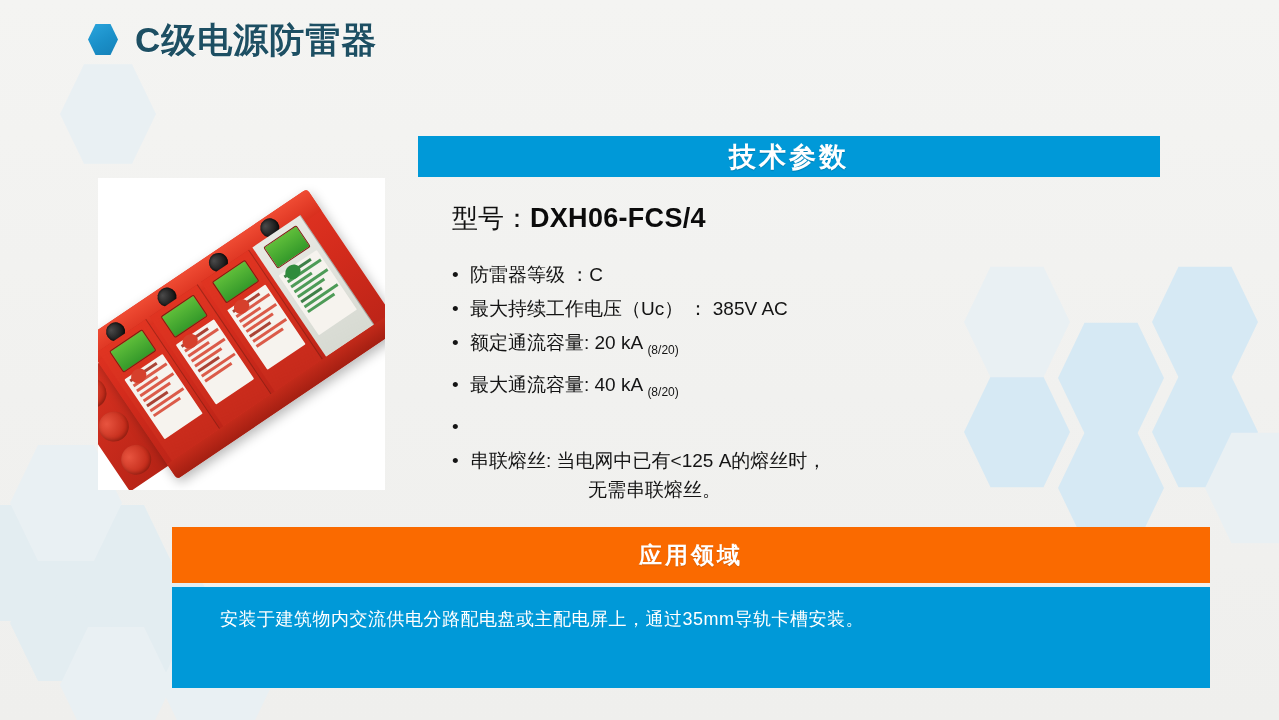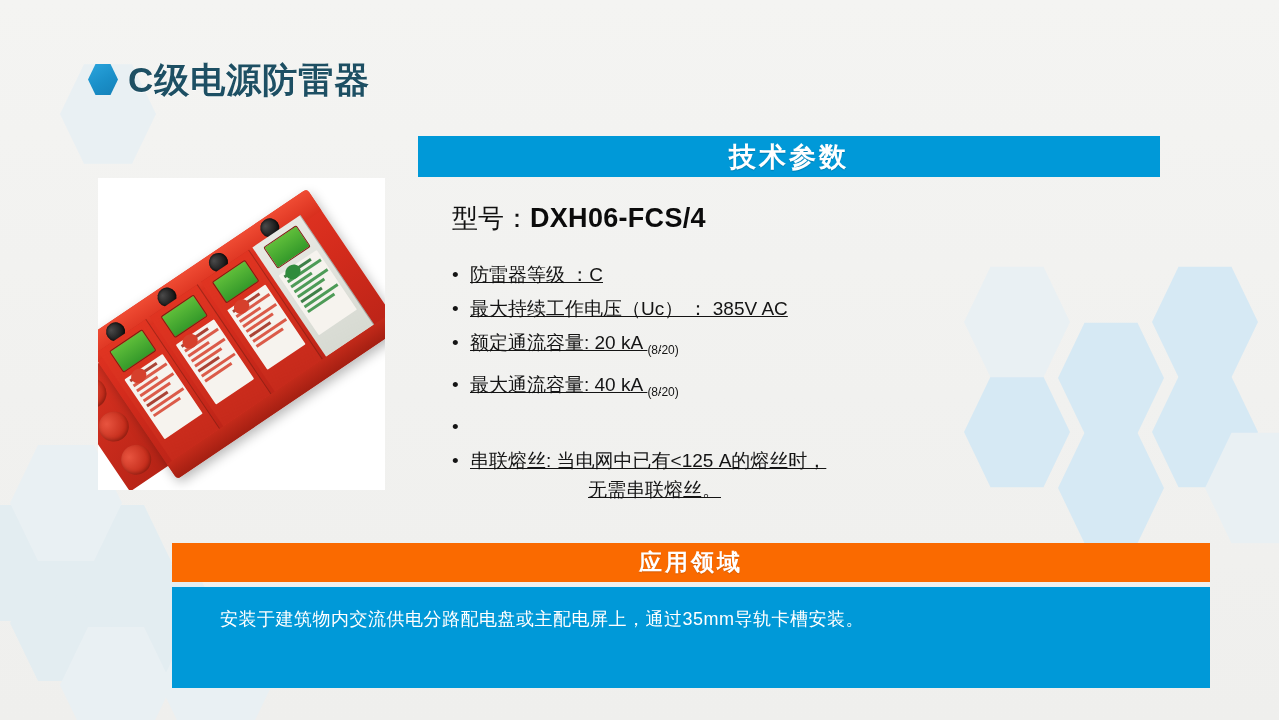--- a/index.html
+++ b/index.html
@@ -42,23 +42,22 @@
   .hex.faint2 { background: #e9f0f3; }
   .hex.soft   { background: #d6e9f4; }
 
   
   #title-row {
     position: absolute;
     left: 88px;
     top: 22px;
     display: flex;
     align-items: center;
-    gap: 10px;
-    z-index: 5;
-    margin-top: 40px;
+    gap: 17px;
+    z-index: 5;
   }
   #title-hex {
     width: 30px;
     height: 33px;
     background: linear-gradient(150deg, #2ba6de 0%, #1a8fc8 55%, #1580b7 100%);
     clip-path: polygon(25% 3%, 75% 3%, 100% 50%, 75% 97%, 25% 97%, 0% 50%);
     flex: 0 0 auto;
   }
   #title-text {
     font-size: 35px;
@@ -263,41 +262,40 @@
   }
   .spec-bullet {
     flex: 0 0 auto;
     width: 18px;
     font-size: 19px;
     line-height: 29px;
     color: #141414;
   }
   .spec-body {
     flex: 1 1 auto;
-    text-decoration: underline;
   }
   .spec-line {
     white-space: nowrap;
   }
   .spec-line.indent-1 { padding-left: 0; }
   .spec-line.indent-2 { padding-left: 118px; }
   .sub {
     font-size: 12px;
     vertical-align: sub;
     letter-spacing: 0;
     text-align: right;
   }
 
   
   #app-header {
     position: absolute;
     left: 172px;
-    top: 543px;
+    top: 527px;
     width: 1038px;
-    height: 39px;
+    height: 56px;
     background: #fa6a00;
     z-index: 5;
     display: flex;
     align-items: center;
     justify-content: center;
   }
   #app-header-text {
     color: #ffffff;
     font-size: 23px;
     font-weight: bold;

